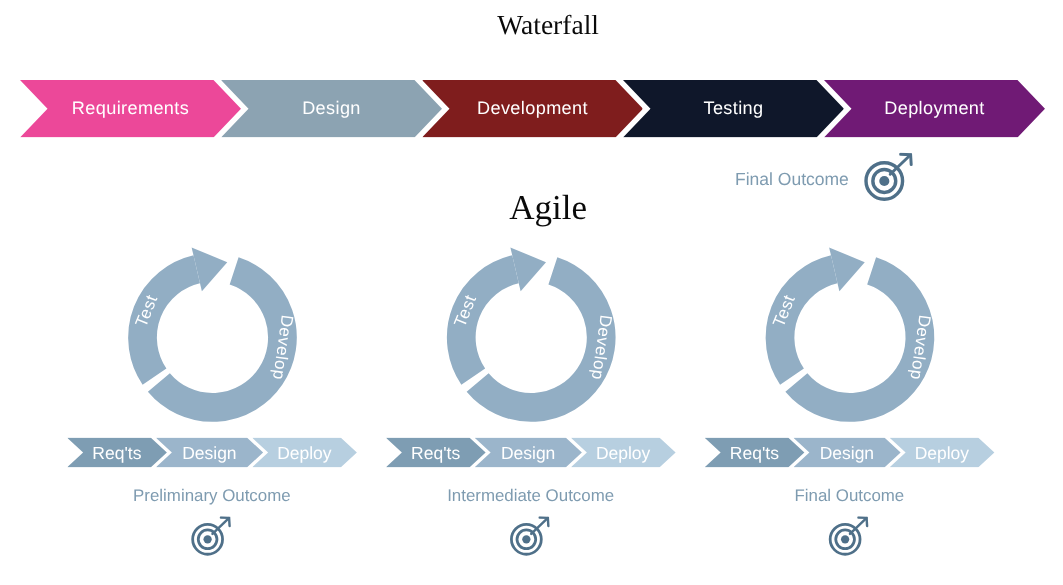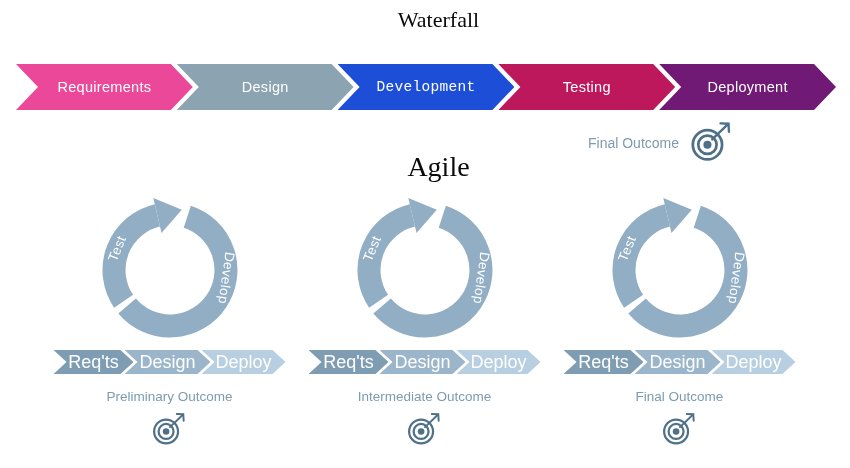--- a/index.html
+++ b/index.html
@@ -34,21 +34,21 @@
   .cycle{width:160px;height:160px;display:block;}
   .arc{fill:none;stroke:var(--arc);stroke-width:23;}
   .arrowhead{fill:var(--arc);}
   .arc-label{fill:#fff;font-size:13.5px;text-anchor:middle;dominant-baseline:middle;
     font-family:"Liberation Sans",sans-serif;letter-spacing:.4px;}
 
   
   .steps-row{display:flex;height:24px;margin-top:0px;}
   .step{
     position:relative;display:flex;align-items:center;justify-content:center;
-    color:#fff;font-size:18px;
+    color:#fff;font-size:14px;
     clip-path:polygon(0 0, calc(100% - 13px) 0, 100% 50%, calc(100% - 13px) 100%, 0 100%, 13px 50%);
   }
   .step + .step{margin-left:-9px;}
   .step-reqts{width:80px;}
   .step-design{width:86px;}
   .step-deploy{width:84px;}
 
   
   .cy-outcome{margin-top:15px;display:flex;align-items:center;gap:9px;flex-direction:column;}
   .cy-outcome .outcome-label{font-size:13.5px;}
@@ -67,24 +67,24 @@
 
   <div class="big-title waterfall-title">Waterfall</div>
 
   <div class="chevron-bar">
     <div class="stage" style="background-color: #ec4899;">
       <span>Requirements</span>
     </div>
     <div class="stage" style="background-color: rgb(140, 163, 178);">
       <span>Design</span>
     </div>
-    <div class="stage" style="background-color: #1d4ed8; font-family: Liberation Mono, monospace;">
+    <div class="stage" style="background-color: #7f1d1d;">
       <span>Development</span>
     </div>
-    <div class="stage" style="background-color: #be185d;">
+    <div class="stage" style="background-color: #0f172a;">
       <span>Testing</span>
     </div>
     <div class="stage" style="background-color: #701a75;">
       <span>Deployment</span>
     </div>
   </div>
 
   <div class="wf-outcome">
     <span class="outcome-label">Final Outcome</span>
     <svg class="target-lg" viewBox="0 0 37 35">

